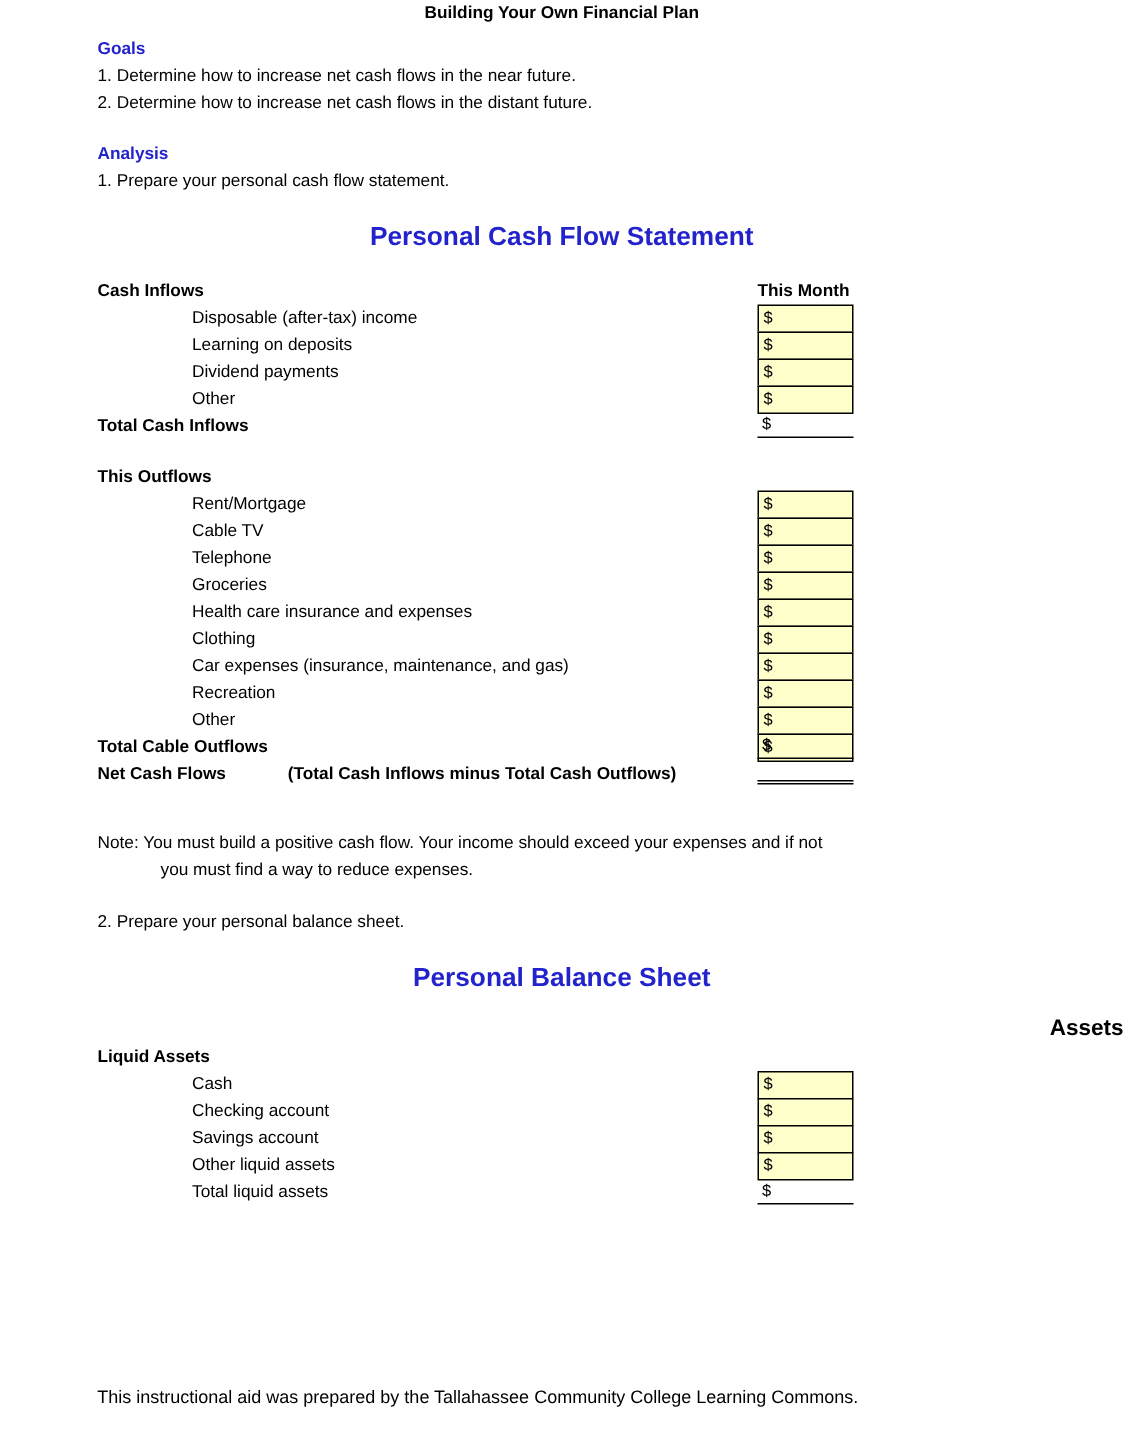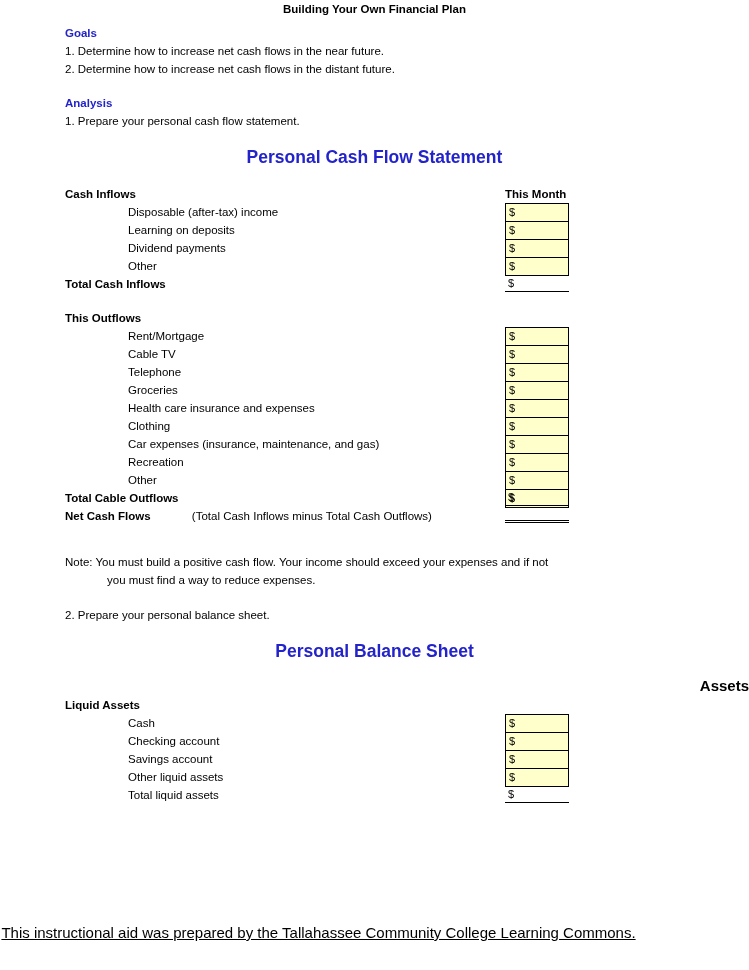--- a/index.html
+++ b/index.html
@@ -39,25 +39,25 @@
     position: absolute; left: 505px; top: 0;
     width: 64px; height: 17px; line-height: 17px;
     border-bottom: 1.5px solid #000;
     padding-left: 3px; font-size: 11px;
   }
   .double-rule {
     position: absolute; left: 505px; top: 4px;
     width: 64px; height: 12px;
     border-bottom: 3px double #000;
   }
-  .net-formula { margin-left: 38px; font-weight: normal; }
+  .net-formula { margin-left: 38px; font-weight: bold; }
   .assets-heading { font-weight: bold; font-size: 15px; line-height: 20px; text-align: right; }
   .footer {
     position: absolute; top: 924px; left: 0; width: 637px;
-    text-align: center; font-size: 15px; text-decoration: underline;
+    text-align: center; font-size: 12px;
   }
   .spacer18 { height: 18px; }
   .spacer16 { height: 16px; }
   .group { position: relative; }
 </style>
 </head>
 <body>
 
 <div class="page">
 

